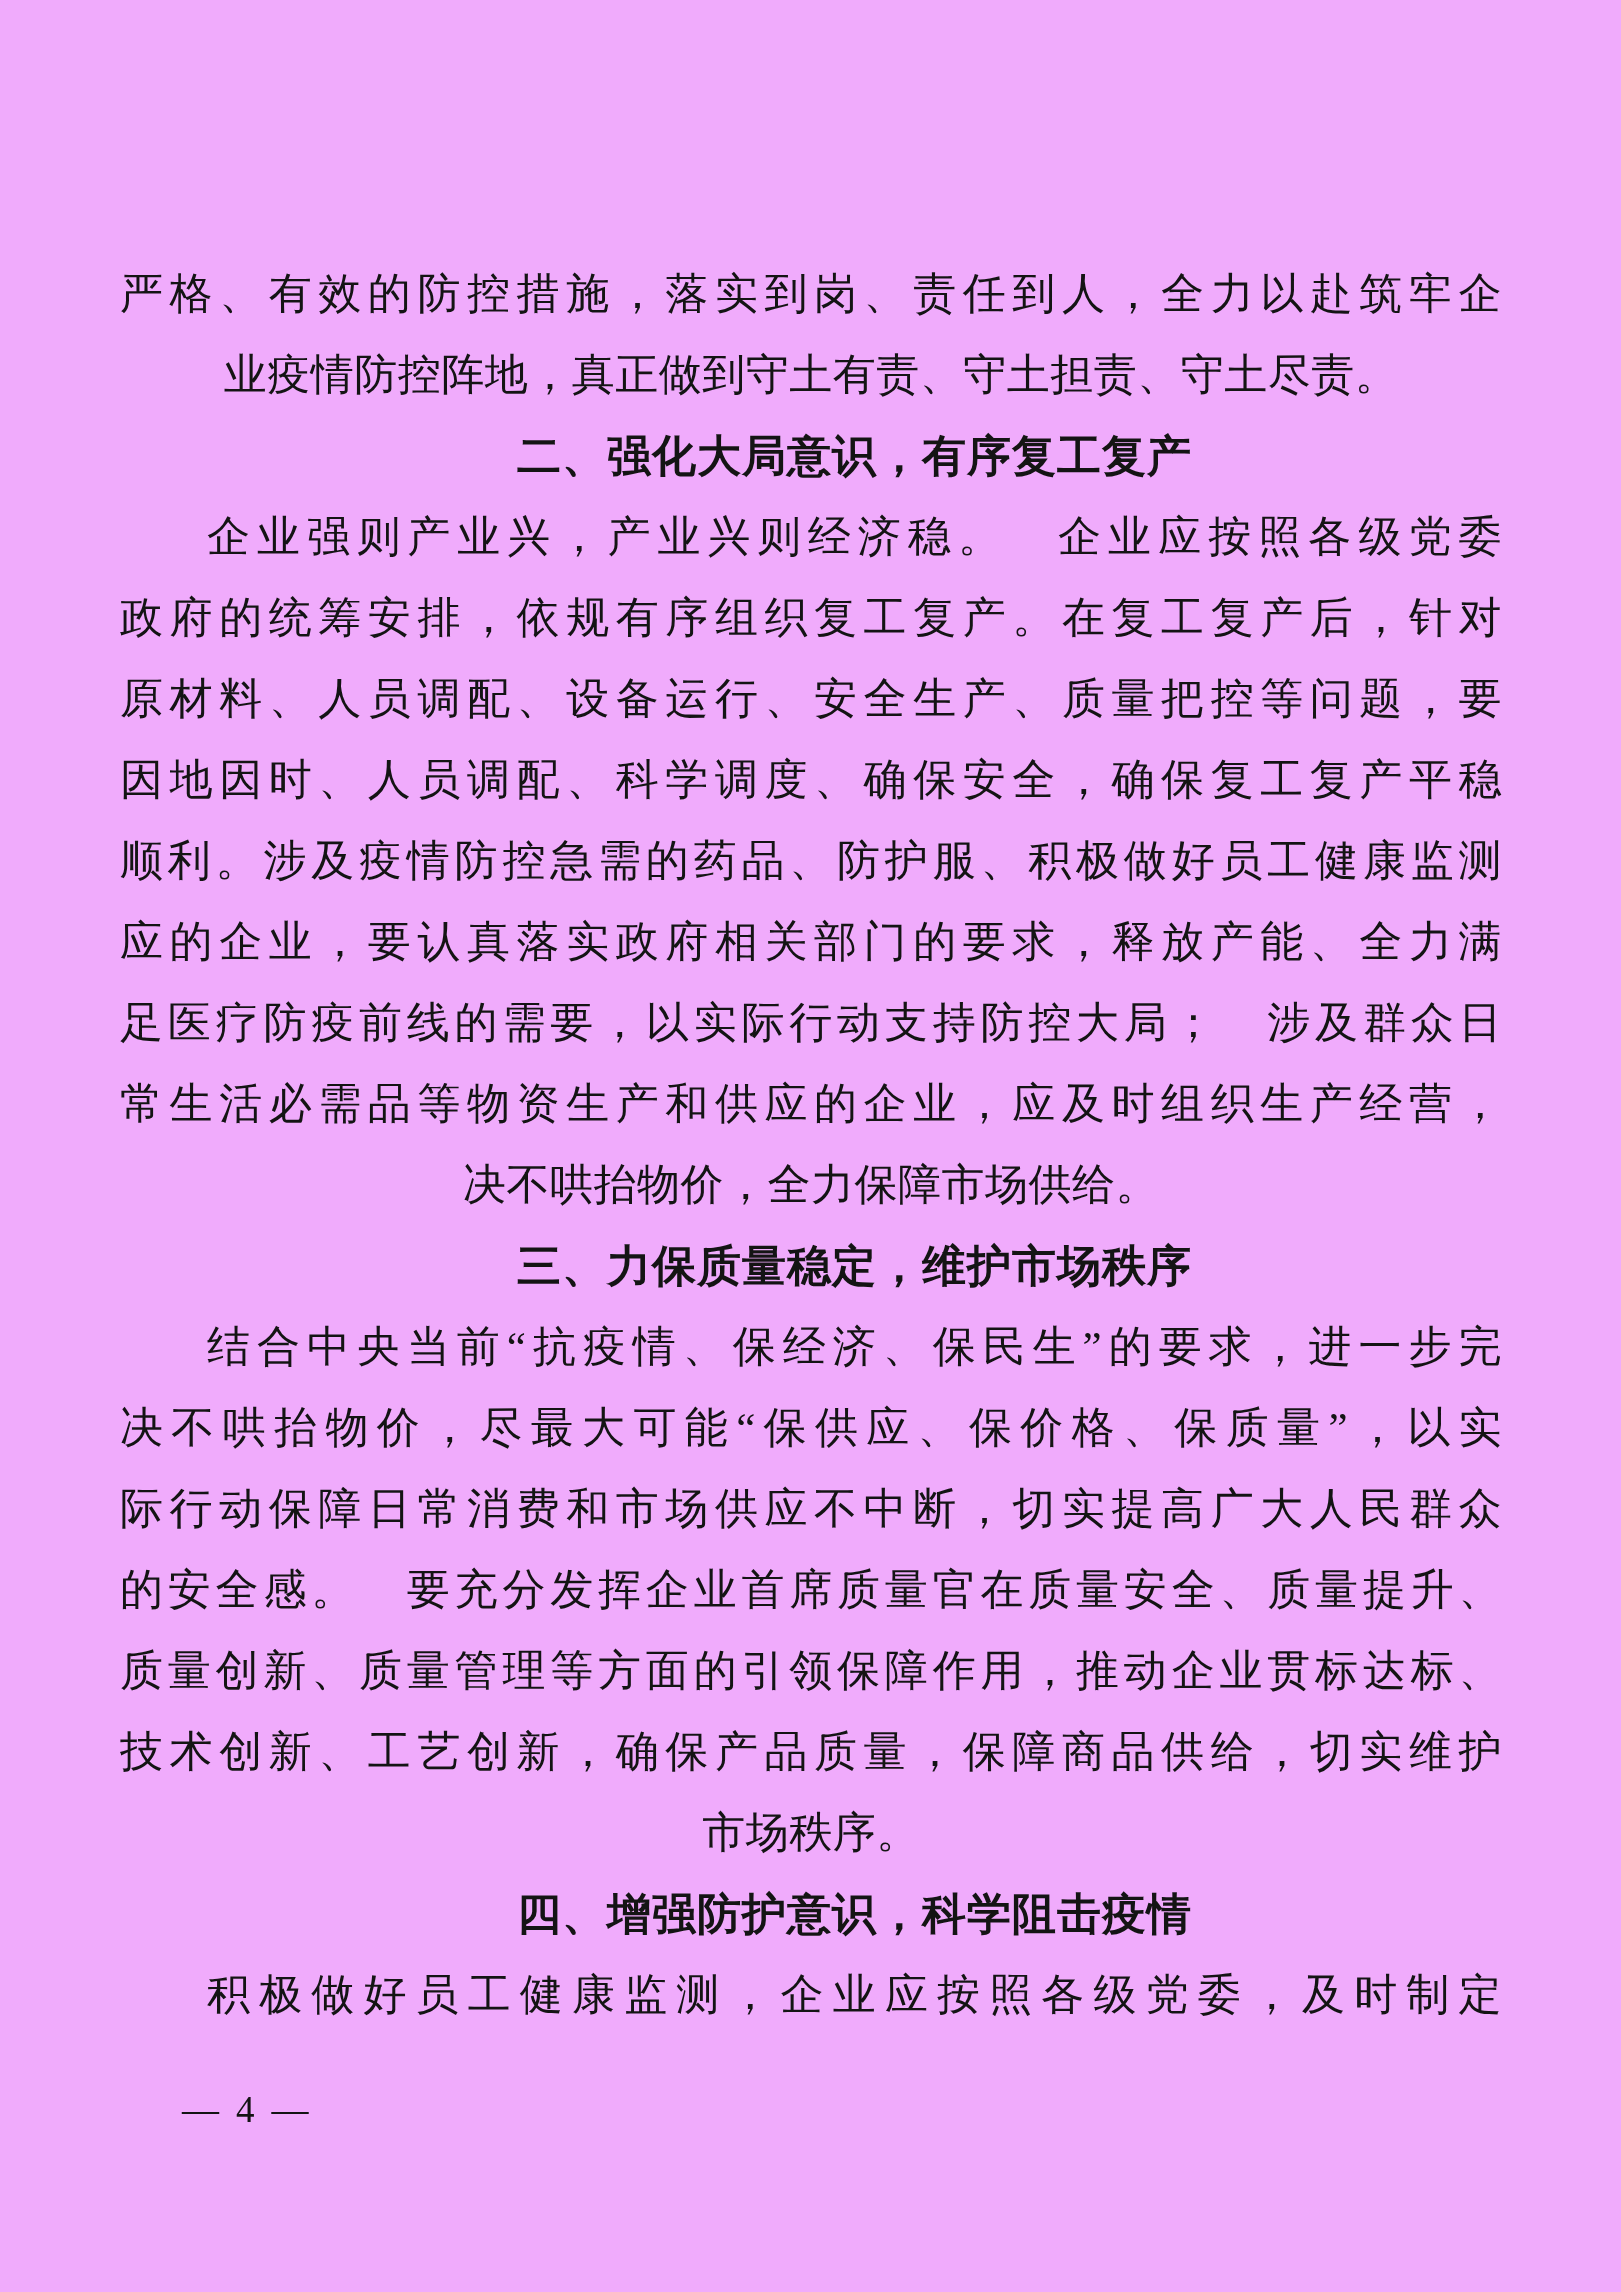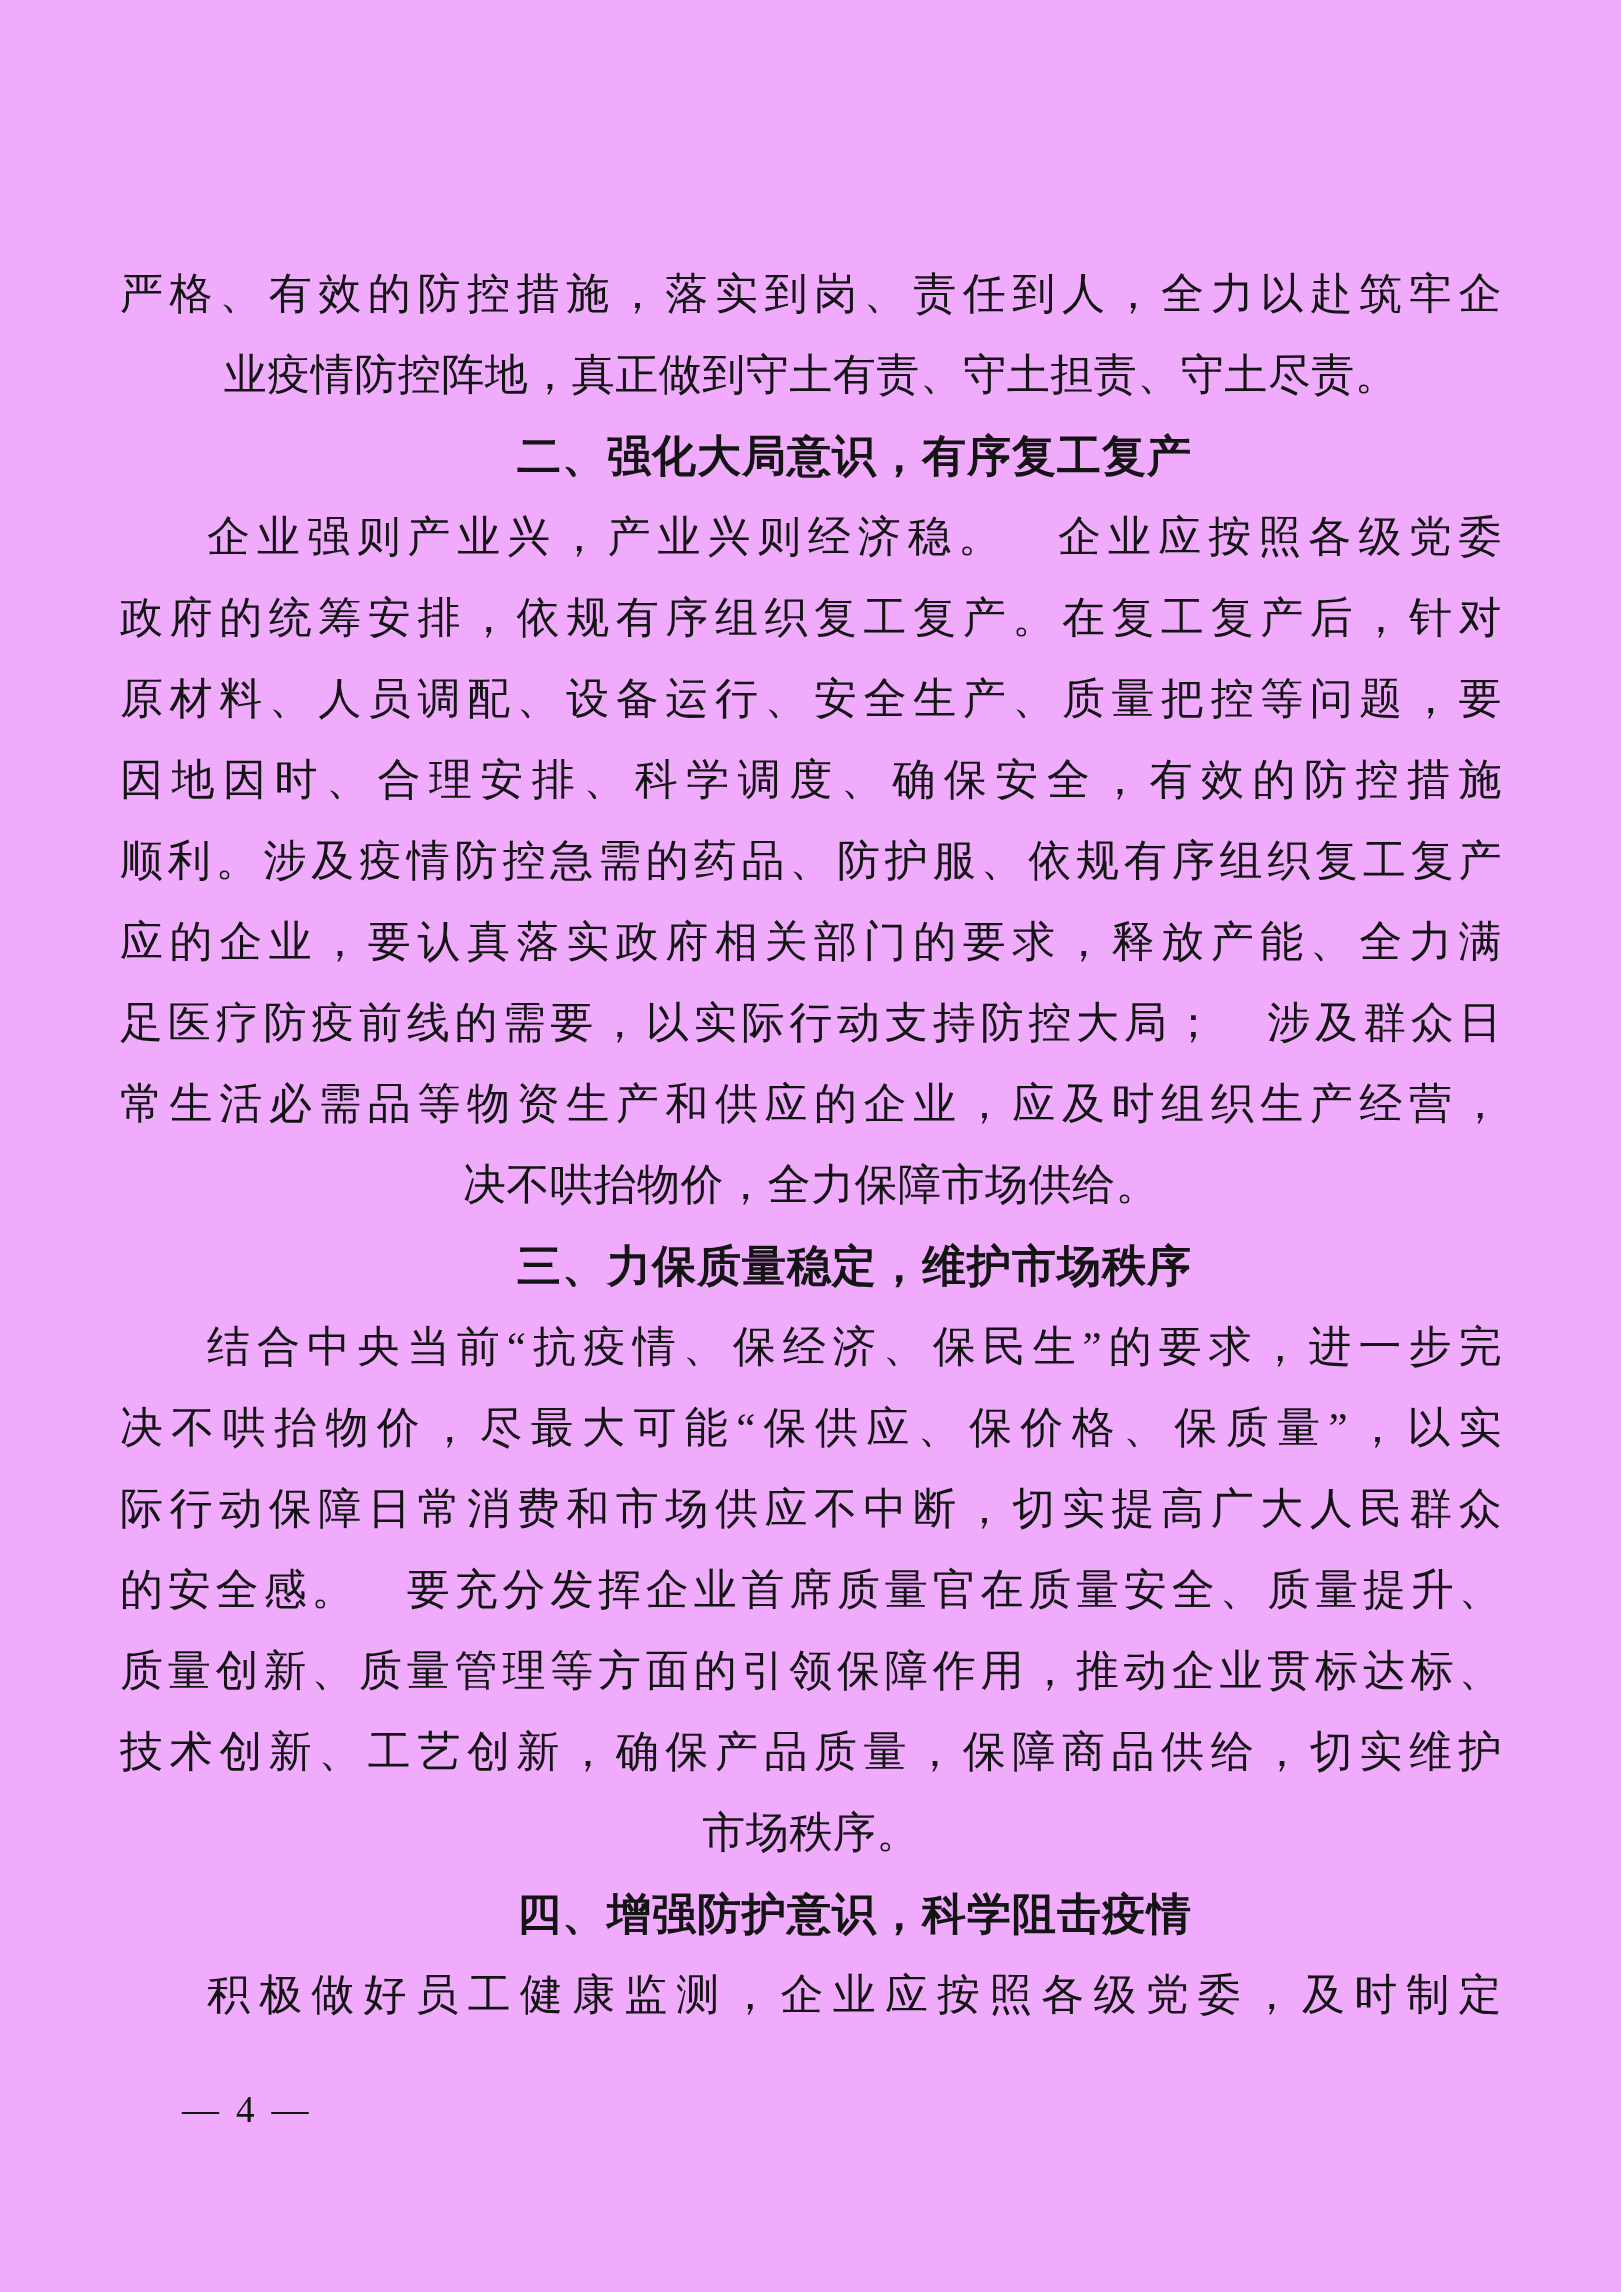--- a/index.html
+++ b/index.html
@@ -57,22 +57,22 @@
 <body>
 
 <div class="page">
   <div id="doc" class="doc">
       <div class="line just">严格、有效的防控措施，落实到岗、责任到人，全力以赴筑牢企</div>
       <div class="line">业疫情防控阵地，真正做到守土有责、守土担责、守土尽责。</div>
       <div class="line heading indent">二、强化大局意识，有序复工复产</div>
       <div class="line indent just">企业强则产业兴，产业兴则经济稳。　企业应按照各级党委</div>
       <div class="line just">政府的统筹安排，依规有序组织复工复产。在复工复产后，针对</div>
       <div class="line just">原材料、人员调配、设备运行、安全生产、质量把控等问题，要</div>
-      <div class="line just">因地因时、合理安排、科学调度、确保安全，有效的防控措施</div>
-      <div class="line just">顺利。涉及疫情防控急需的药品、防护服、依规有序组织复工复产</div>
+      <div class="line just">因地因时、人员调配、科学调度、确保安全，确保复工复产平稳</div>
+      <div class="line just">顺利。涉及疫情防控急需的药品、防护服、积极做好员工健康监测</div>
       <div class="line just">应的企业，要认真落实政府相关部门的要求，释放产能、全力满</div>
       <div class="line just">足医疗防疫前线的需要，以实际行动支持防控大局；　涉及群众日</div>
       <div class="line just">常生活必需品等物资生产和供应的企业，应及时组织生产经营，</div>
       <div class="line">决不哄抬物价，全力保障市场供给。</div>
       <div class="line heading indent">三、力保质量稳定，维护市场秩序</div>
       <div class="line indent just">结合中央当前“抗疫情、保经济、保民生”的要求，进一步完</div>
       <div class="line just">决不哄抬物价，尽最大可能“保供应、保价格、保质量”，以实</div>
       <div class="line just">际行动保障日常消费和市场供应不中断，切实提高广大人民群众</div>
       <div class="line just">的安全感。　要充分发挥企业首席质量官在质量安全、质量提升、</div>
       <div class="line just">质量创新、质量管理等方面的引领保障作用，推动企业贯标达标、</div>

